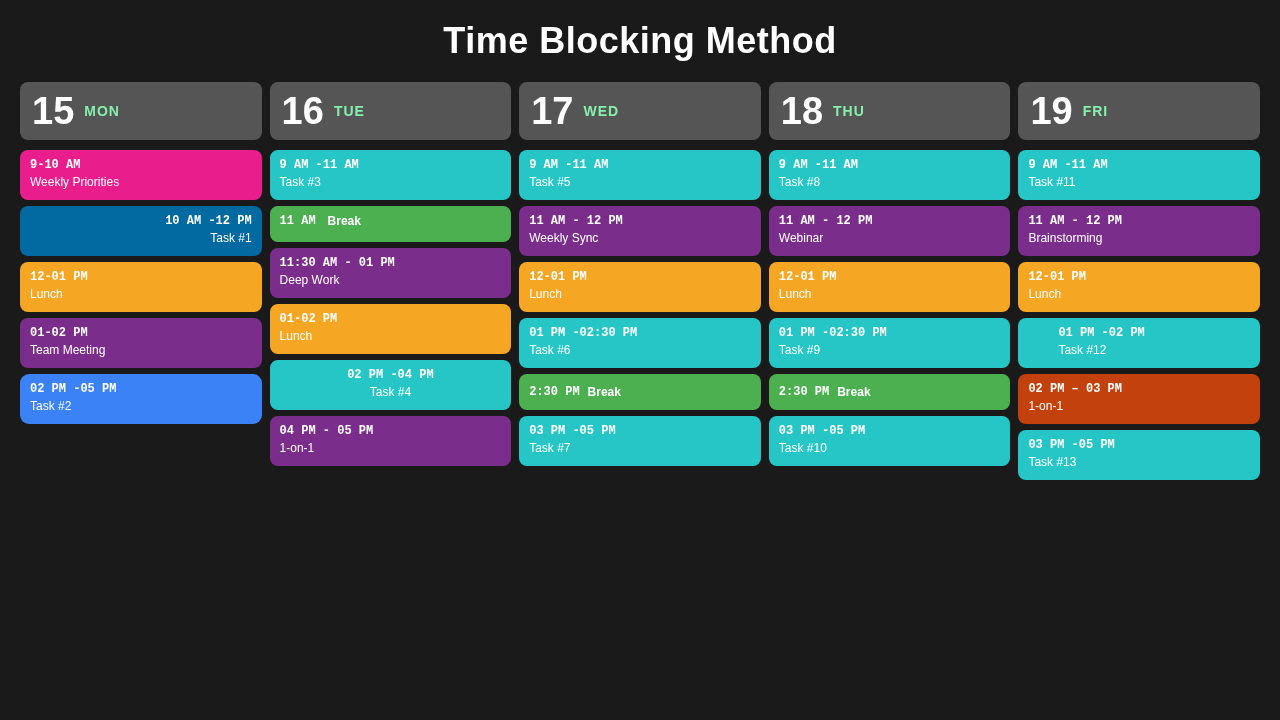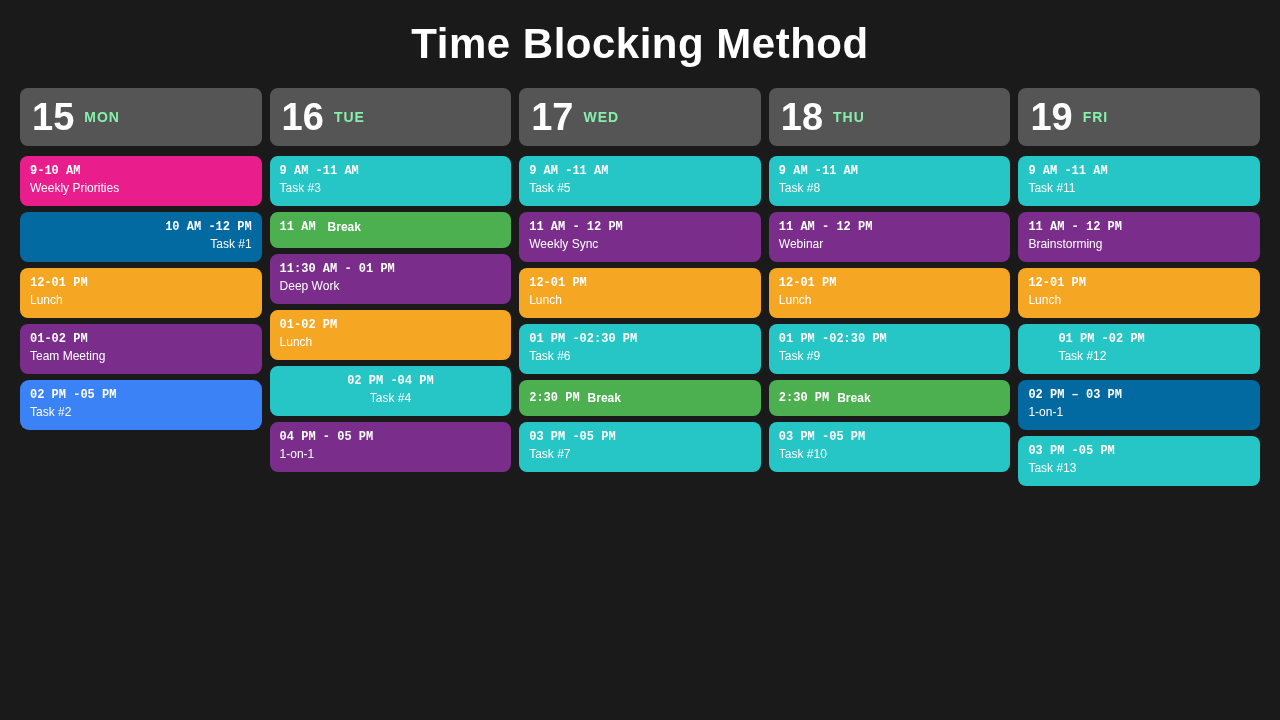--- a/index.html
+++ b/index.html
@@ -9,21 +9,21 @@
       width: 1280px;
       height: 720px;
       overflow: hidden;
       display: flex;
       flex-direction: column;
       align-items: center;
       padding: 20px;
     }
     h1 {
       color: #ffffff;
-      font-size: 42px;
+      font-size: 36px;
       font-weight: 700;
       margin-bottom: 20px;
       letter-spacing: 0.5px;
     }
     .calendar-grid {
       display: flex;
       gap: 8px;
       width: 100%;
     }
     .day-column {
@@ -206,21 +206,21 @@
         <div class="event-title">Brainstorming</div>
       </div>
       <div class="event-block" style="background-color: rgb(245, 166, 35);">
         <div class="event-time">12-01 PM</div>
         <div class="event-title">Lunch</div>
       </div>
       <div class="event-block" style="background-color: rgb(38, 198, 198); padding-left: 40px;">
         <div class="event-time">01 PM -02 PM</div>
         <div class="event-title">Task #12</div>
       </div>
-      <div class="event-block" style="background-color: #0369a1;">
+      <div class="event-block" style="background-color: #c2410c;">
         <div class="event-time">02 PM – 03 PM</div>
         <div class="event-title">1-on-1</div>
       </div>
       <div class="event-block" style="background-color: rgb(38, 198, 198);">
         <div class="event-time">03 PM -05 PM</div>
         <div class="event-title">Task #13</div>
       </div>
     </div>
   </div>
 

